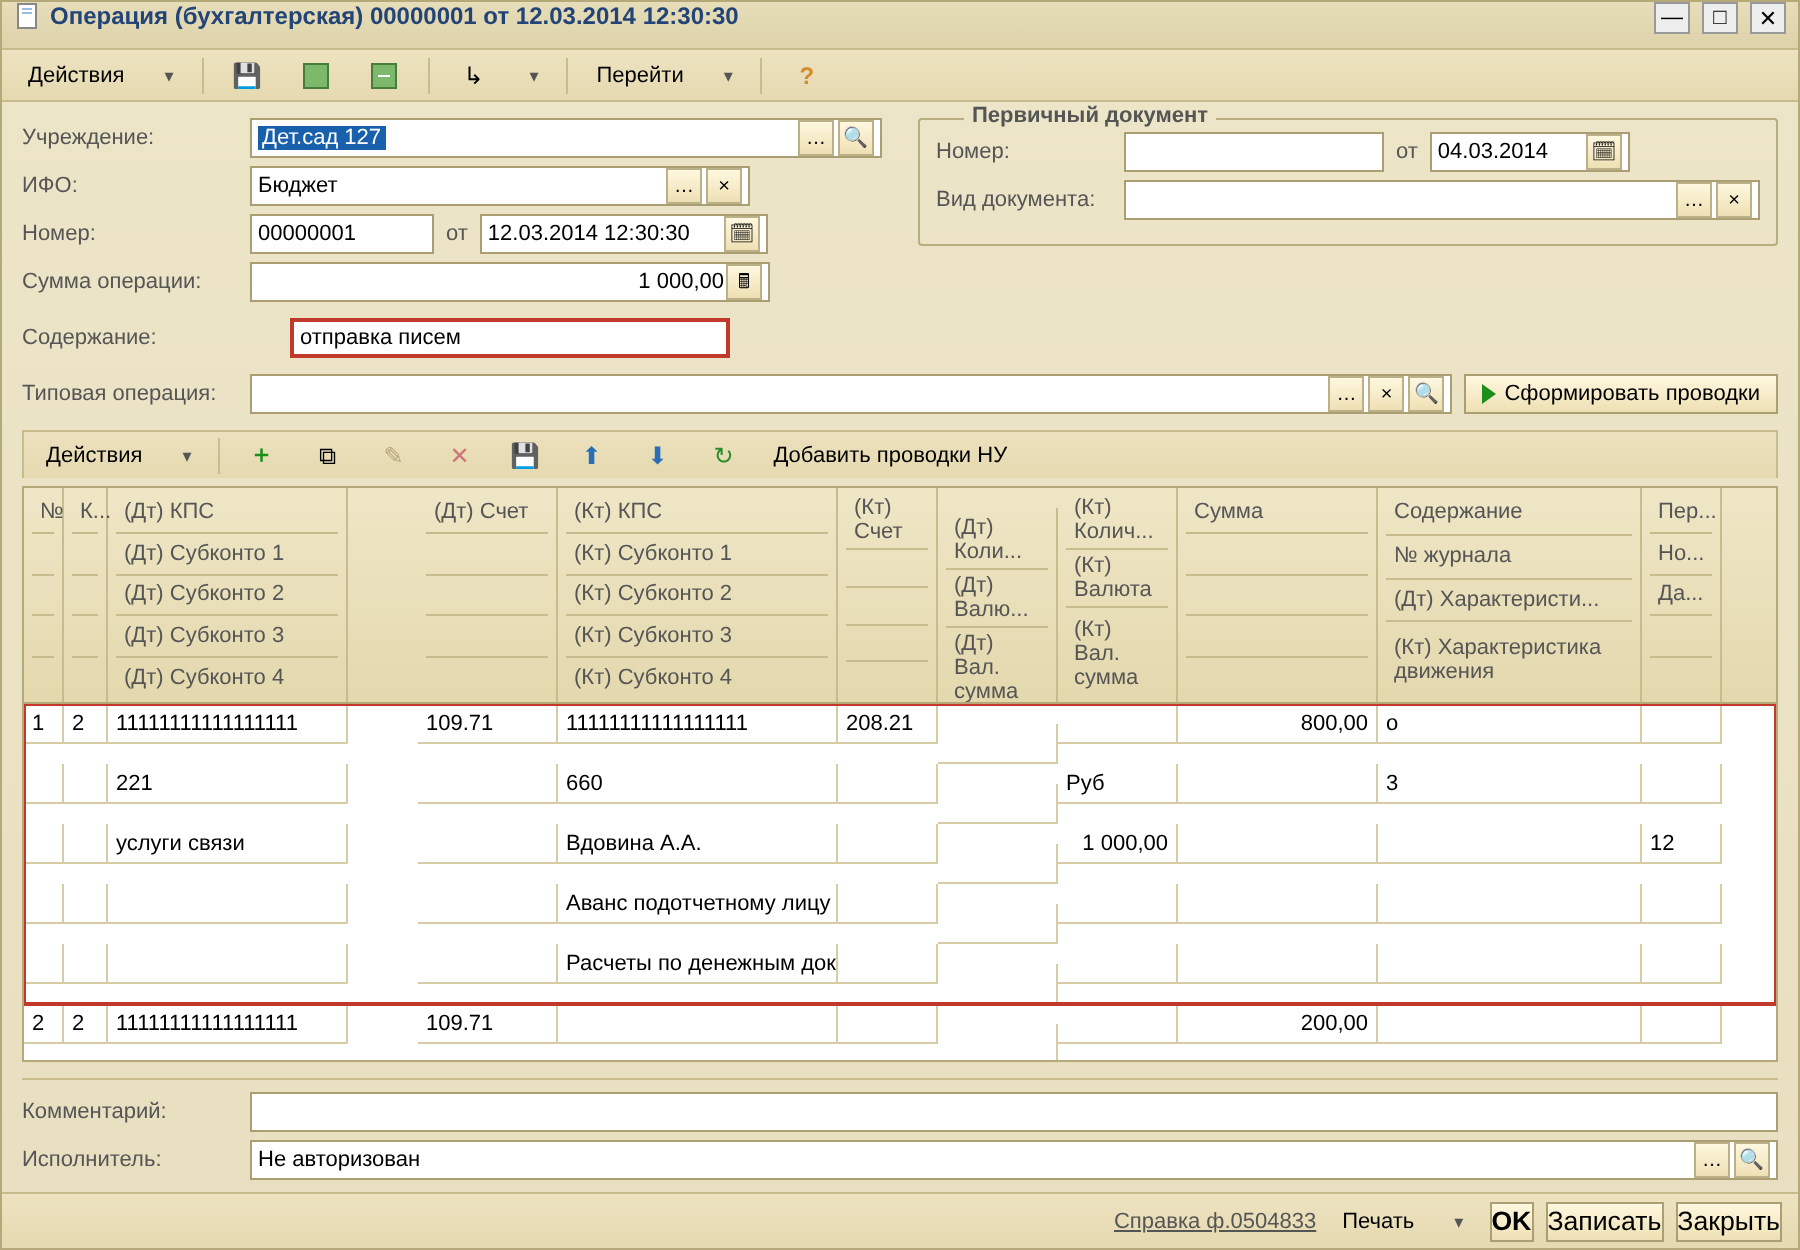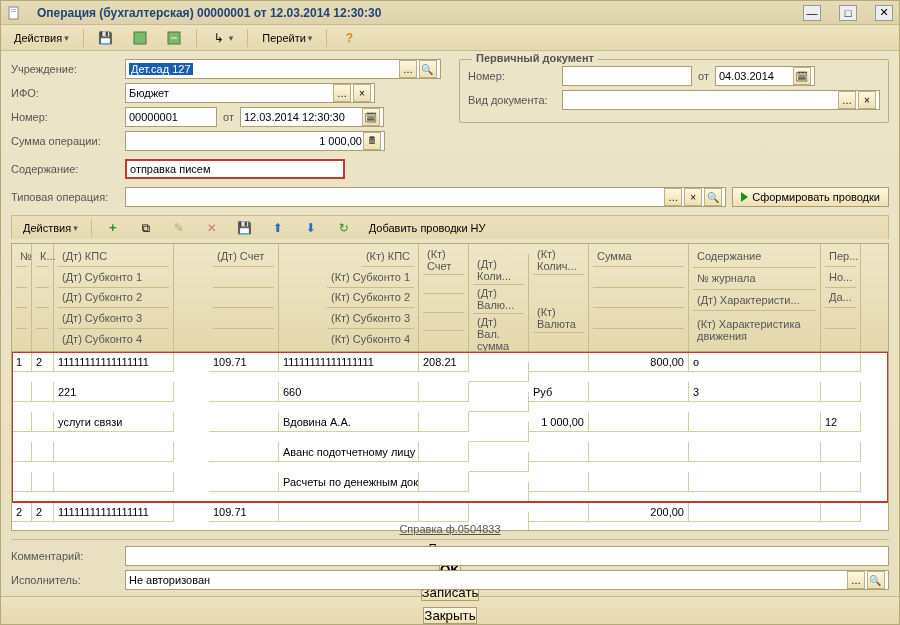--- a/index.html
+++ b/index.html
@@ -17,41 +17,41 @@
     height: 625px;
     background: linear-gradient(#ede5c8, #e8dfc0);
     border: 1px solid #b5a97a;
     display: flex;
     flex-direction: column;
   }
   .titlebar {
     height: 24px;
     background: linear-gradient(#e6ddb9, #ddd2a9);
     display: flex;
-    align-items: center;
+    align-items: flex-start;
     padding: 0 6px;
     border-bottom: 1px solid #c8bb8e;
-    gap: 16px;
+    gap: 4px;
   }
   .titlebar .doc-icon {
     width: 14px; height: 14px;
     display: inline-flex; align-items: center; justify-content: center;
   }
   .titlebar .title { flex: 1; font-weight: bold; color: #247; font-size: 12px; }
   .titlebar .wbtn { width: 18px; height: 16px; background: #eee; border: 1px solid #999; display: inline-flex; align-items:center; justify-content:center; margin-left: 2px; cursor: pointer; }
   .toolbar {
     height: 26px;
     background: linear-gradient(#ede3c0, #e5d9b0);
     display: flex;
     align-items: center;
     padding: 0 6px;
     gap: 4px;
     border-bottom: 1px solid #c8bb8e;
   }
-  .tbtn { height: 20px; background: transparent; border: 1px solid transparent; border-radius: 2px; padding: 0 6px; display: inline-flex; align-items:center; gap:2px; cursor: pointer; }
+  .tbtn { height: 20px; background: transparent; border: 1px solid transparent; border-radius: 2px; padding: 0 6px; display: inline-flex; align-items:center; gap:20px; cursor: pointer; }
   .arrow-down { font-size: 9px; color: #555; }
   .icon { width: 16px; height: 16px; display:inline-flex; align-items:center; justify-content:center; font-size:12px; }
   .sep { width: 1px; height: 18px; background: #c8bb8e; margin: 0 3px; }
   .content {
     flex: 1;
     padding: 8px 10px 4px 10px;
     display: flex;
     flex-direction: column;
     gap: 4px;
     overflow: hidden;
@@ -61,25 +61,25 @@
   .input, .input2 {
     height: 20px; background: #fff; border: 1px solid #aa9e72; padding: 0 3px; display:flex; align-items:center; position: relative;
   }
   .input .sel { background: #1860ab; color: #fff; padding: 0 2px; }
   .input-btn { width: 18px; height: 18px; border: 1px solid #bbb088; background: linear-gradient(#fff8e0,#eee0b4); margin-left: 1px; display:inline-flex; align-items:center; justify-content:center; font-size:10px; cursor:pointer; }
   .input .tail { margin-left: auto; display:flex; gap:1px; }
   .fieldset {
     border: 1px solid #b9ad7f; border-radius: 2px; padding: 6px 8px 8px 8px;
     position: relative;
   }
-  .fieldset .legend { position:absolute; top:-8px; left:12px; background: linear-gradient(#ede5c8,#ede5c8); padding: 0 4px; color: #555; font-weight: bold; text-align: right; }
+  .fieldset .legend { position:absolute; top:-8px; left:22px; background: linear-gradient(#ede5c8,#ede5c8); padding: 0 4px; color: #555; font-weight: bold; text-align: right; }
   .top-grid { display: flex; gap: 18px; }
   .left-fields { flex: 0 0 430px; }
   .right-box { flex: 1; }
-  .content-highlight { border: 2px solid #c0392b; }
+  .content-highlight { border: 2px solid #c0392b; margin-left: 20px; }
   .typ-row { display:flex; align-items:center; gap:6px; margin-bottom: 4px; }
   .typ-row .label2 { color:#555; width: 108px; }
   .green-btn { height: 20px; border: 1px solid #aa9e72; background: linear-gradient(#fff8e0,#eee0b4); padding: 0 8px; display:inline-flex; align-items:center; gap:4px; cursor:pointer; }
   .green-tri { width:0; height:0; border-left:7px solid #1a8f1a; border-top:5px solid transparent; border-bottom:5px solid transparent; }
   .sub-toolbar {
     height: 24px; display:flex; align-items:center; gap:3px; padding: 2px 4px;
     background: linear-gradient(#ece1bd,#e5d9b0); border: 1px solid #c8bb8e; border-bottom: none;
   }
   .grid-wrap {
     flex: 1; display:flex; flex-direction:column; border:1px solid #b5a97a; background:#fff; overflow:hidden;
@@ -93,31 +93,31 @@
   .ghead .stack .cell:last-child { border-bottom:none; }
   .gbody { flex:1; overflow:auto; font-size:11px; }
   .grow { display:flex; }
   .grow .c { border-right:1px solid #d6cda6; border-bottom:1px solid #d6cda6; padding: 2px 4px; height:20px; display:flex; align-items:center; overflow:hidden; white-space:nowrap; }
   .highlight-row { outline: 2px solid #c0392b; outline-offset: -1px; }
   .gbody .num { justify-content:flex-end; }
   .w-n1 { width: 20px; }
   .w-k  { width: 22px; }
   .w-dtkps { width: 120px; }
   .w-dtsch { width: 70px; margin-left: 35px; }
-  .w-ktkps { width: 140px; align-items: flex-end; }
+  .w-ktkps { width: 140px; }
   .w-ktsch { width: 50px; }
   .w-dtkol { width: 60px; margin-top: 10px; }
-  .w-ktkol { width: 60px; gap: 29px; }
+  .w-ktkol { width: 60px; }
   .w-sum  { width: 100px; }
   .w-sod  { width: 132px; }
   .w-per  { width: 40px; text-align: right; }
   .footer-fields { padding: 6px 0 2px 0; border-top: 1px solid #c8bb8e; margin-top: 4px; }
   .bottom-bar {
     height: 28px; background: linear-gradient(#ede3c0,#e5d9b0); border-top: 1px solid #c8bb8e;
-    display:flex; align-items:center; justify-content:flex-end; padding: 0 8px; gap: 6px; flex-direction: column;
+    display:flex; align-items:center; justify-content:flex-end; padding: 0 8px; gap: 6px;
   }
   .link { color: #555; text-decoration: underline; cursor:pointer; }
   .btn { height: 20px; padding: 0 0; border: 1px solid #aa9e72; background: linear-gradient(#fff8e0,#eee0b4); cursor:pointer; }
   .btn.primary { font-weight:bold; }
   .scroll-corner { width:16px; }
 </style>
 </head>
 <body>
 
 <div class="window">

